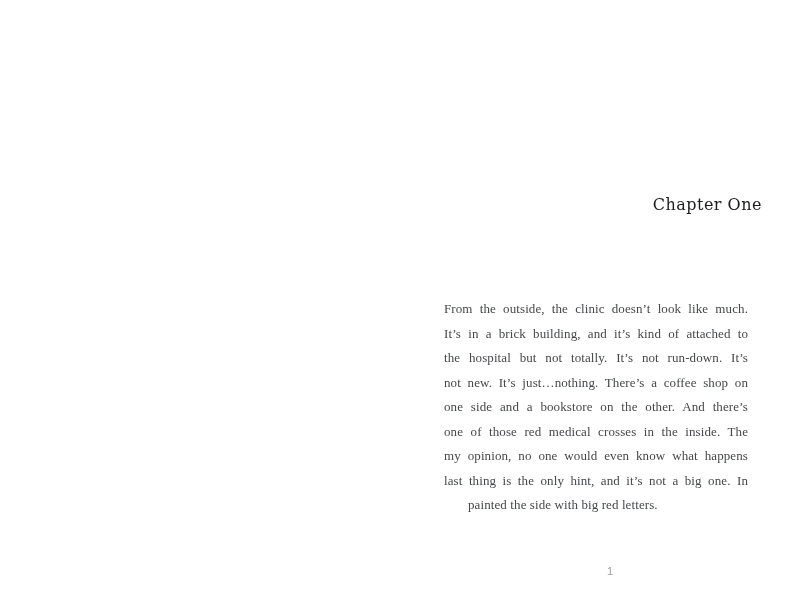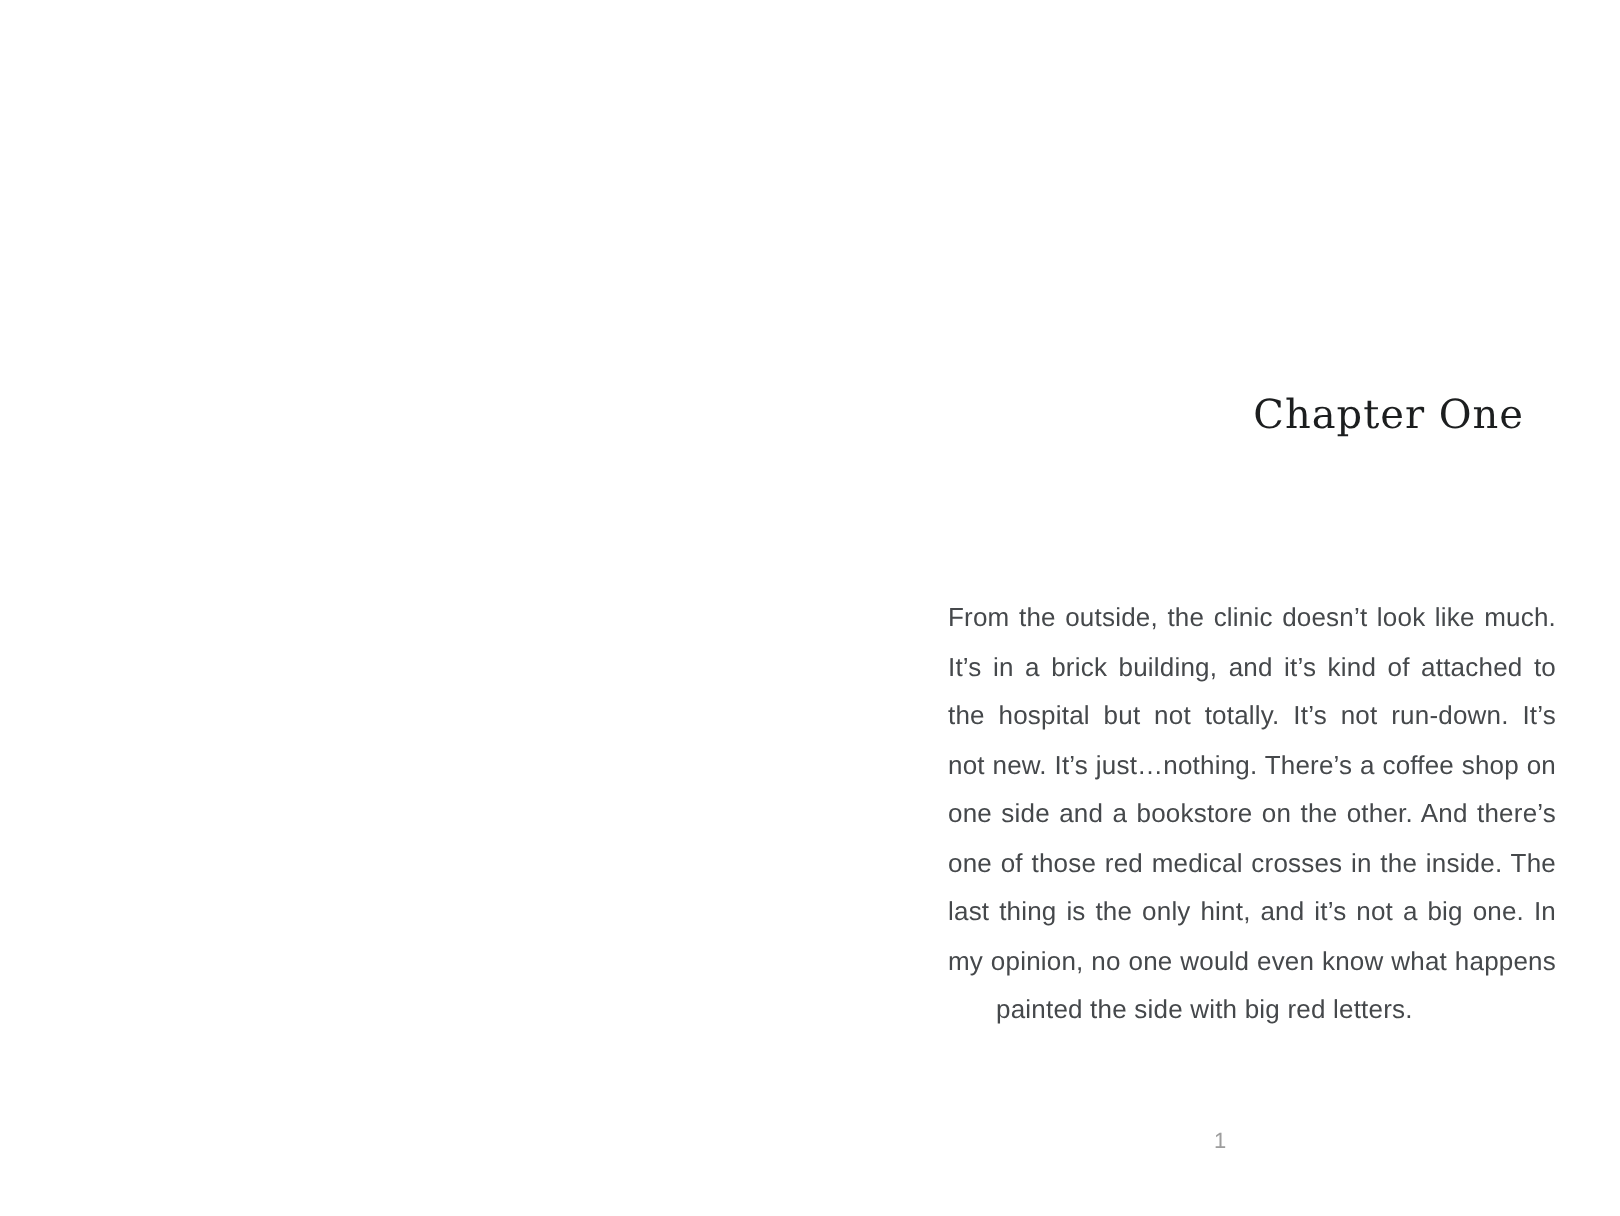--- a/index.html
+++ b/index.html
@@ -30,33 +30,33 @@
     width: 405px; height: 608px;
     background: var(--page_bg);
   }
   .chapter-title {
     position: absolute;
     left: 458px;
     top: 197px;
     width: 304px;
     text-align: right;
     font-family: "DejaVu Serif", serif;
-    font-size: 20px;
+    font-size: 16px;
     font-weight: 400;
     line-height: 1;
     letter-spacing: 0.5px;
     color: var(--heading);
     white-space: nowrap;
   }
   .body-text {
     position: absolute;
-    left: 474px;
+    left: 444px;
     top: 297px;
     width: 304px;
-    font-family: Liberation Sans, sans-serif;
+    font-family: Liberation Serif, serif;
     font-size: 13px;
     line-height: 24.5px;
     letter-spacing: 0.1px;
     color: var(--body);
   }
   .body-line {
     text-align: justify;
     text-align-last: justify;
   }
   .body-line.last {
@@ -83,19 +83,19 @@
 
   <h1 class="chapter-title">Chapter One</h1>
 
   <div class="body-text">
     <div class="body-line">From the outside, the clinic doesn’t look like much.</div>
     <div class="body-line">It’s in a brick building, and it’s kind of attached to</div>
     <div class="body-line">the hospital but not totally. It’s not run-down. It’s</div>
     <div class="body-line">not new. It’s just…nothing. There’s a coffee shop on</div>
     <div class="body-line">one side and a bookstore on the other. And there’s</div>
     <div class="body-line">one of those red medical crosses in the inside. The</div>
+    <div class="body-line">my opinion, no one would even know what happens</div>
     <div class="body-line">last thing is the only hint, and it’s not a big one. In</div>
-    <div class="body-line">my opinion, no one would even know what happens</div>
     <div class="body-line last">painted the side with big red letters.</div>
   </div>
 
   <div class="page-number">1</div>
 </div>
 
 </body></html>

